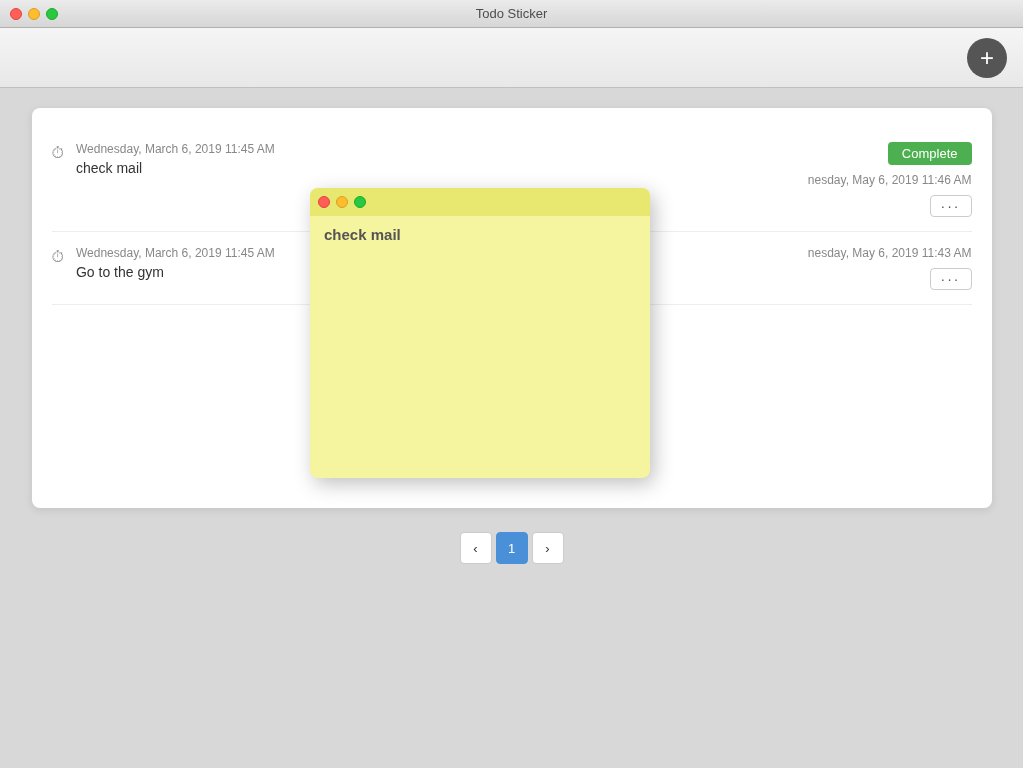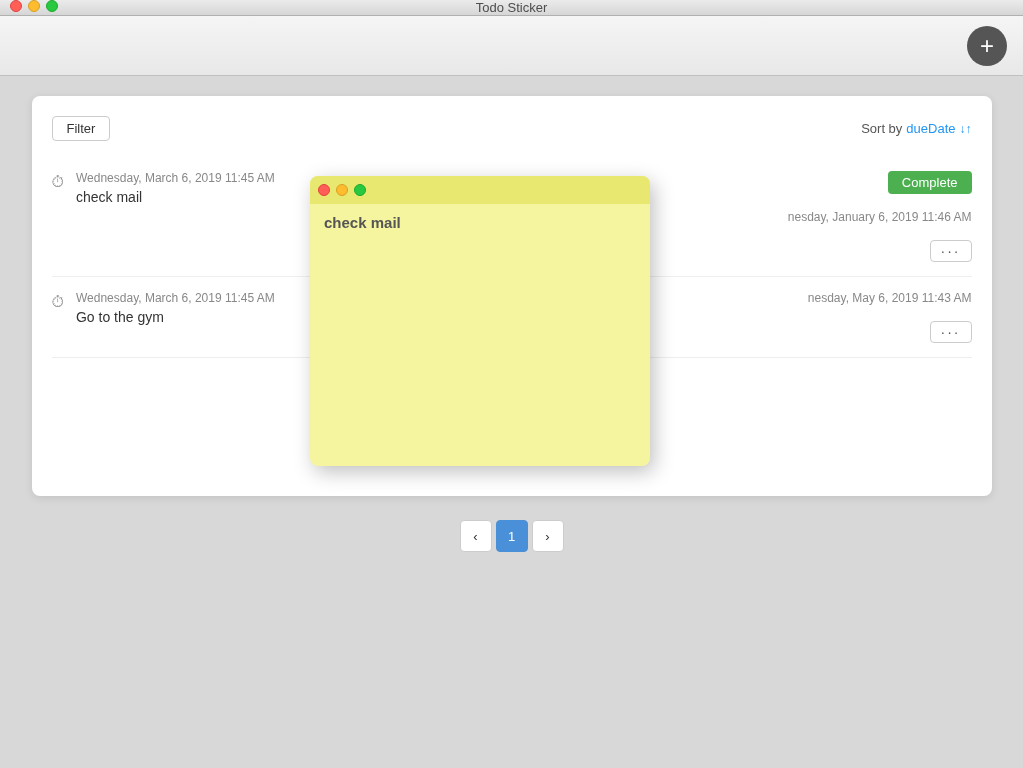--- a/index.html
+++ b/index.html
@@ -9,22 +9,23 @@
       width: 1023px;
       height: 768px;
       overflow: hidden;
       display: flex;
       flex-direction: column;
     }
 
     
     .title-bar {
       background: linear-gradient(to bottom, #ebebeb, #d6d6d6);
-      height: 16px;
-      display: flex;
+      height: 28px;
+      display: flex;
+      align-items: center;
       justify-content: center;
       position: relative;
       border-bottom: 1px solid #b0b0b0;
       flex-shrink: 0;
     }
     .title-bar-buttons {
       position: absolute;
       left: 10px;
       display: flex;
       gap: 6px;
@@ -151,21 +152,21 @@
     }
     .todo-title {
       font-size: 14px;
       color: #333;
       font-weight: 500;
     }
     .todo-right {
       display: flex;
       flex-direction: column;
       align-items: flex-end;
-      gap: 16px;
+      gap: 8px;
       margin-left: 12px;
     }
     .complete-badge {
       background: #4CAF50;
       color: white;
       border-radius: 4px;
       padding: 4px 14px;
       font-size: 13px;
       font-weight: 500;
     }
@@ -268,38 +269,30 @@
   <span class="title-bar-title">Todo Sticker</span>
 </div>
 
 <div class="toolbar">
   <button class="add-button">+</button>
 </div>
 
 <div class="main">
   <div class="card">
 
-    <div class="card-header">
-      <button class="filter-button">Filter</button>
-      <div class="sort-bar">
-        <span>Sort by</span>
-        <span class="sort-key">dueDate</span>
-        <span class="sort-icon">↓↑</span>
-      </div>
-    </div>
 
     <div class="todo-row">
       <span class="todo-icon">⏱</span>
       <div class="todo-content">
         <div class="todo-datetime">Wednesday, March 6, 2019 11:45 AM</div>
         <div class="todo-title">check mail</div>
       </div>
       <div class="todo-right">
         <span class="complete-badge">Complete</span>
-        <span class="due-date-text">nesday, January 6, 2019 11:46 AM</span>
+        <span class="due-date-text">nesday, May 6, 2019 11:46 AM</span>
         <button class="more-btn">···</button>
       </div>
     </div>
 
     <div class="todo-row">
       <span class="todo-icon">⏱</span>
       <div class="todo-content">
         <div class="todo-datetime">Wednesday, March 6, 2019 11:45 AM</div>
         <div class="todo-title">Go to the gym</div>
       </div>

